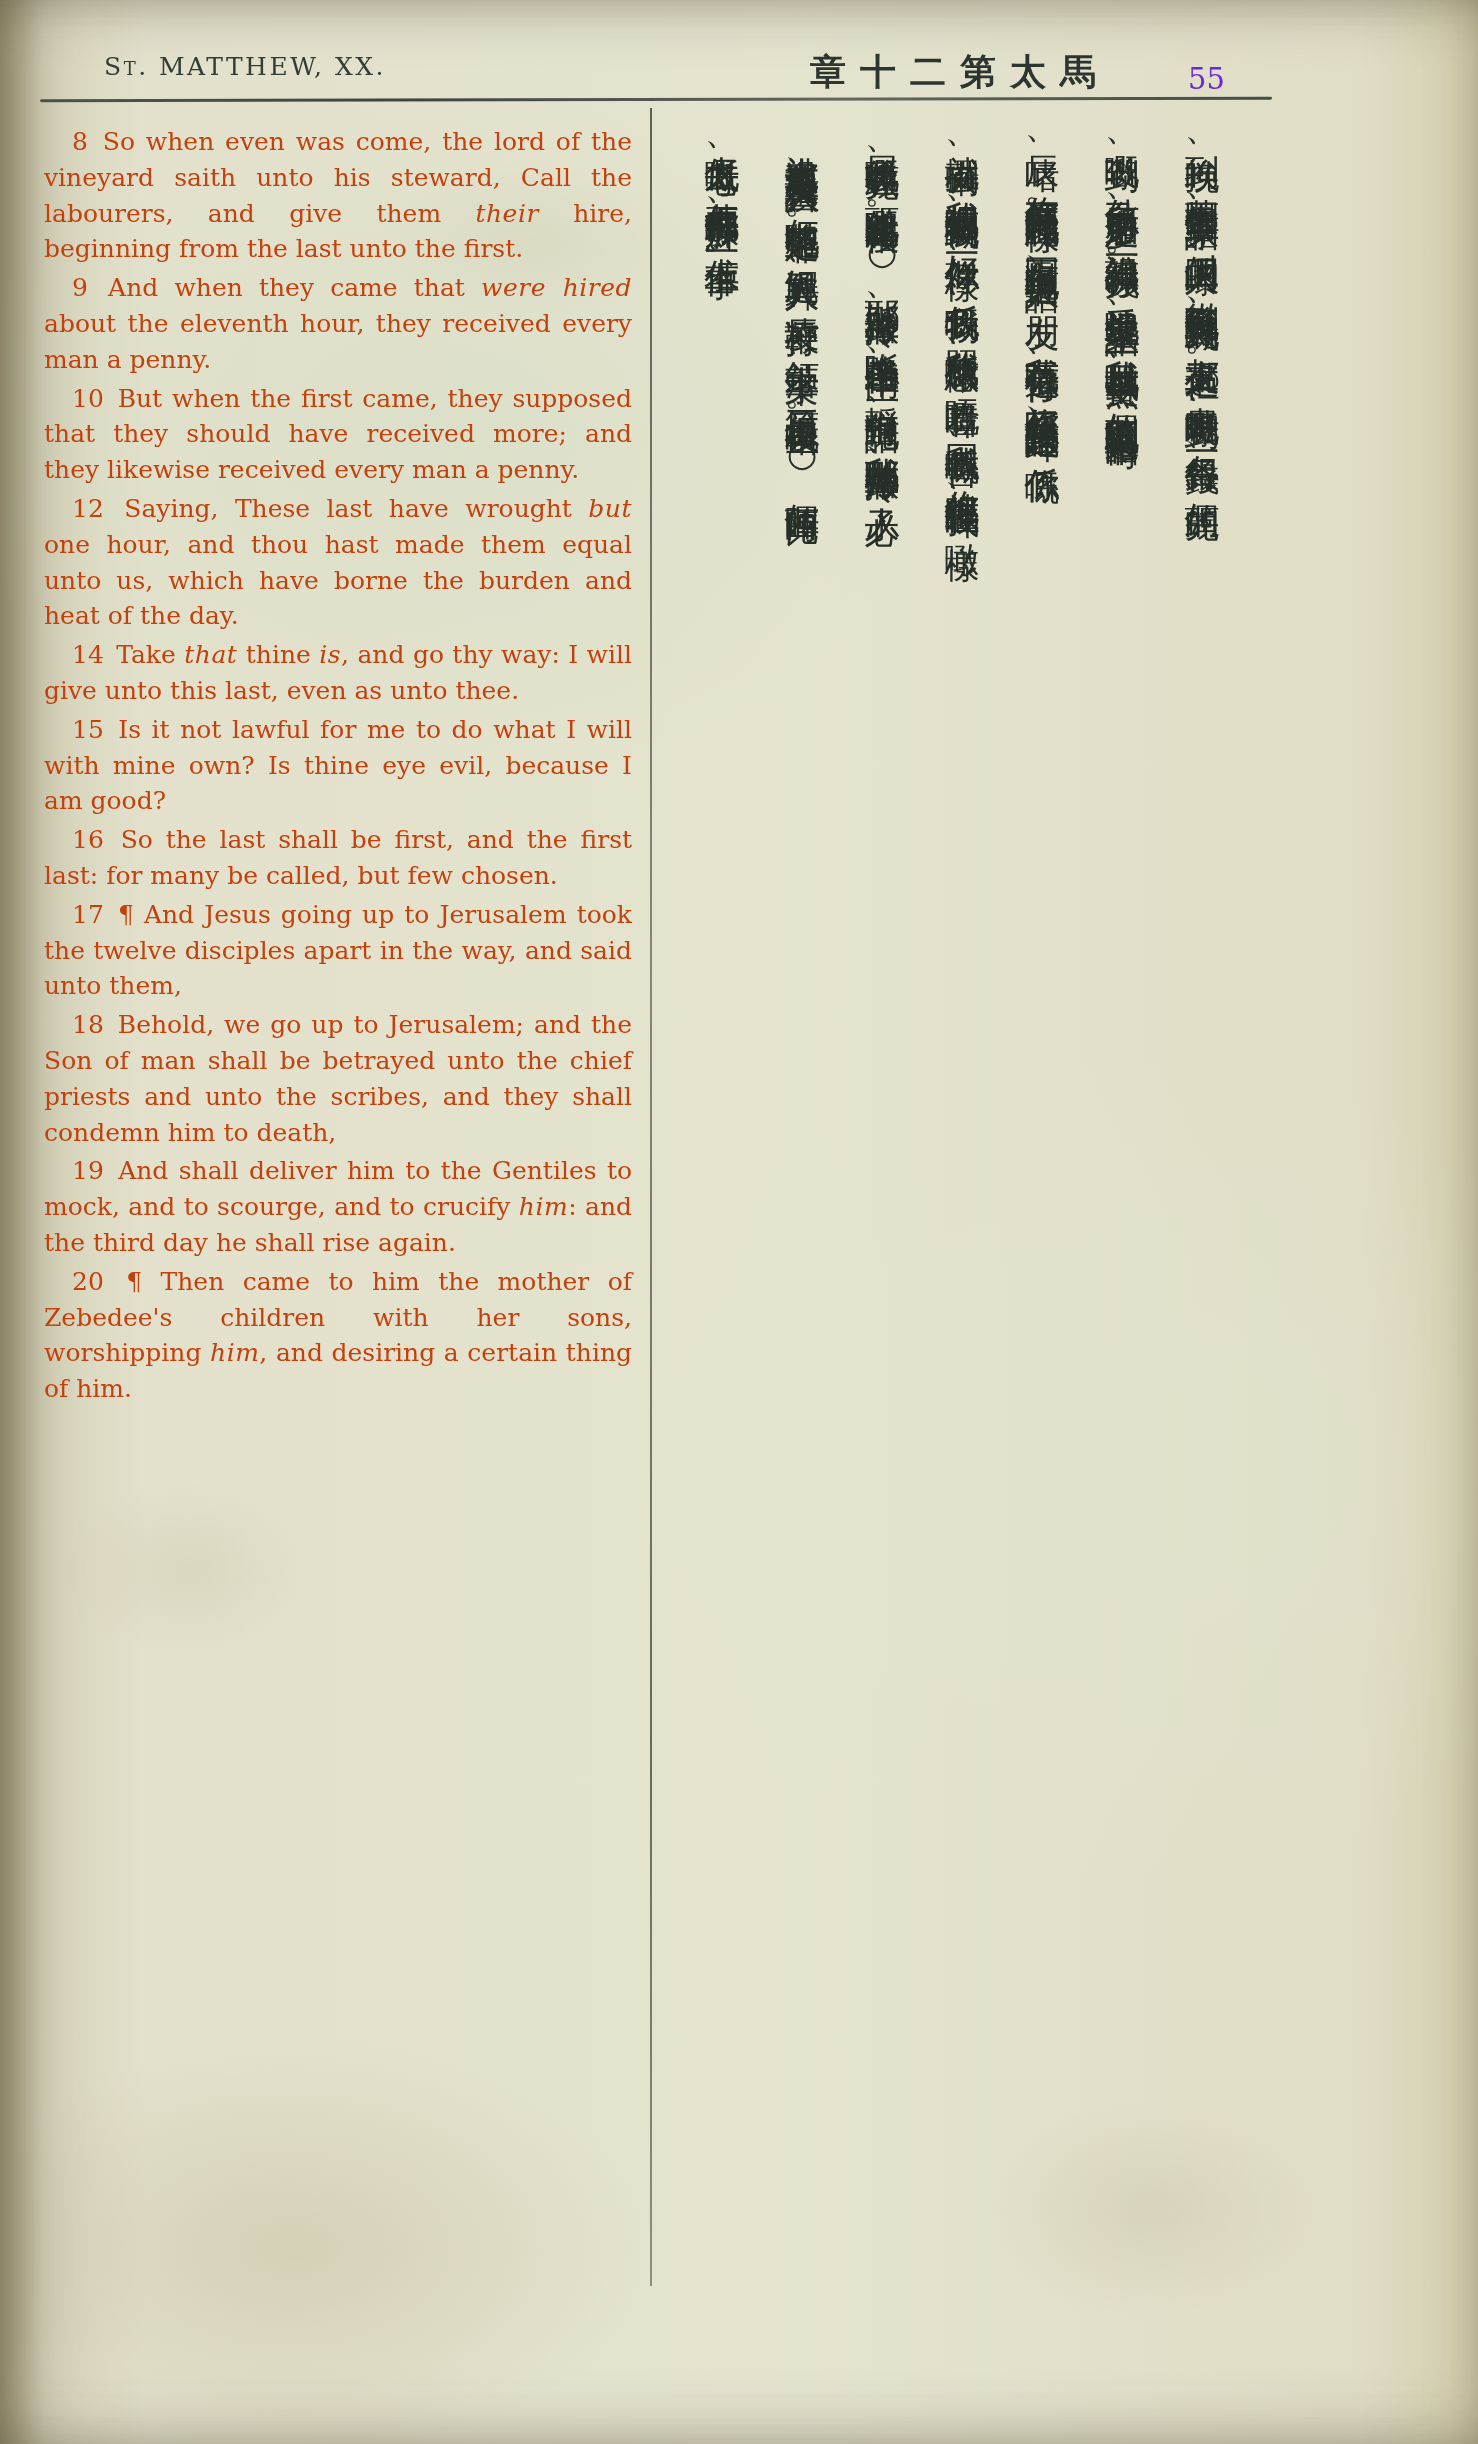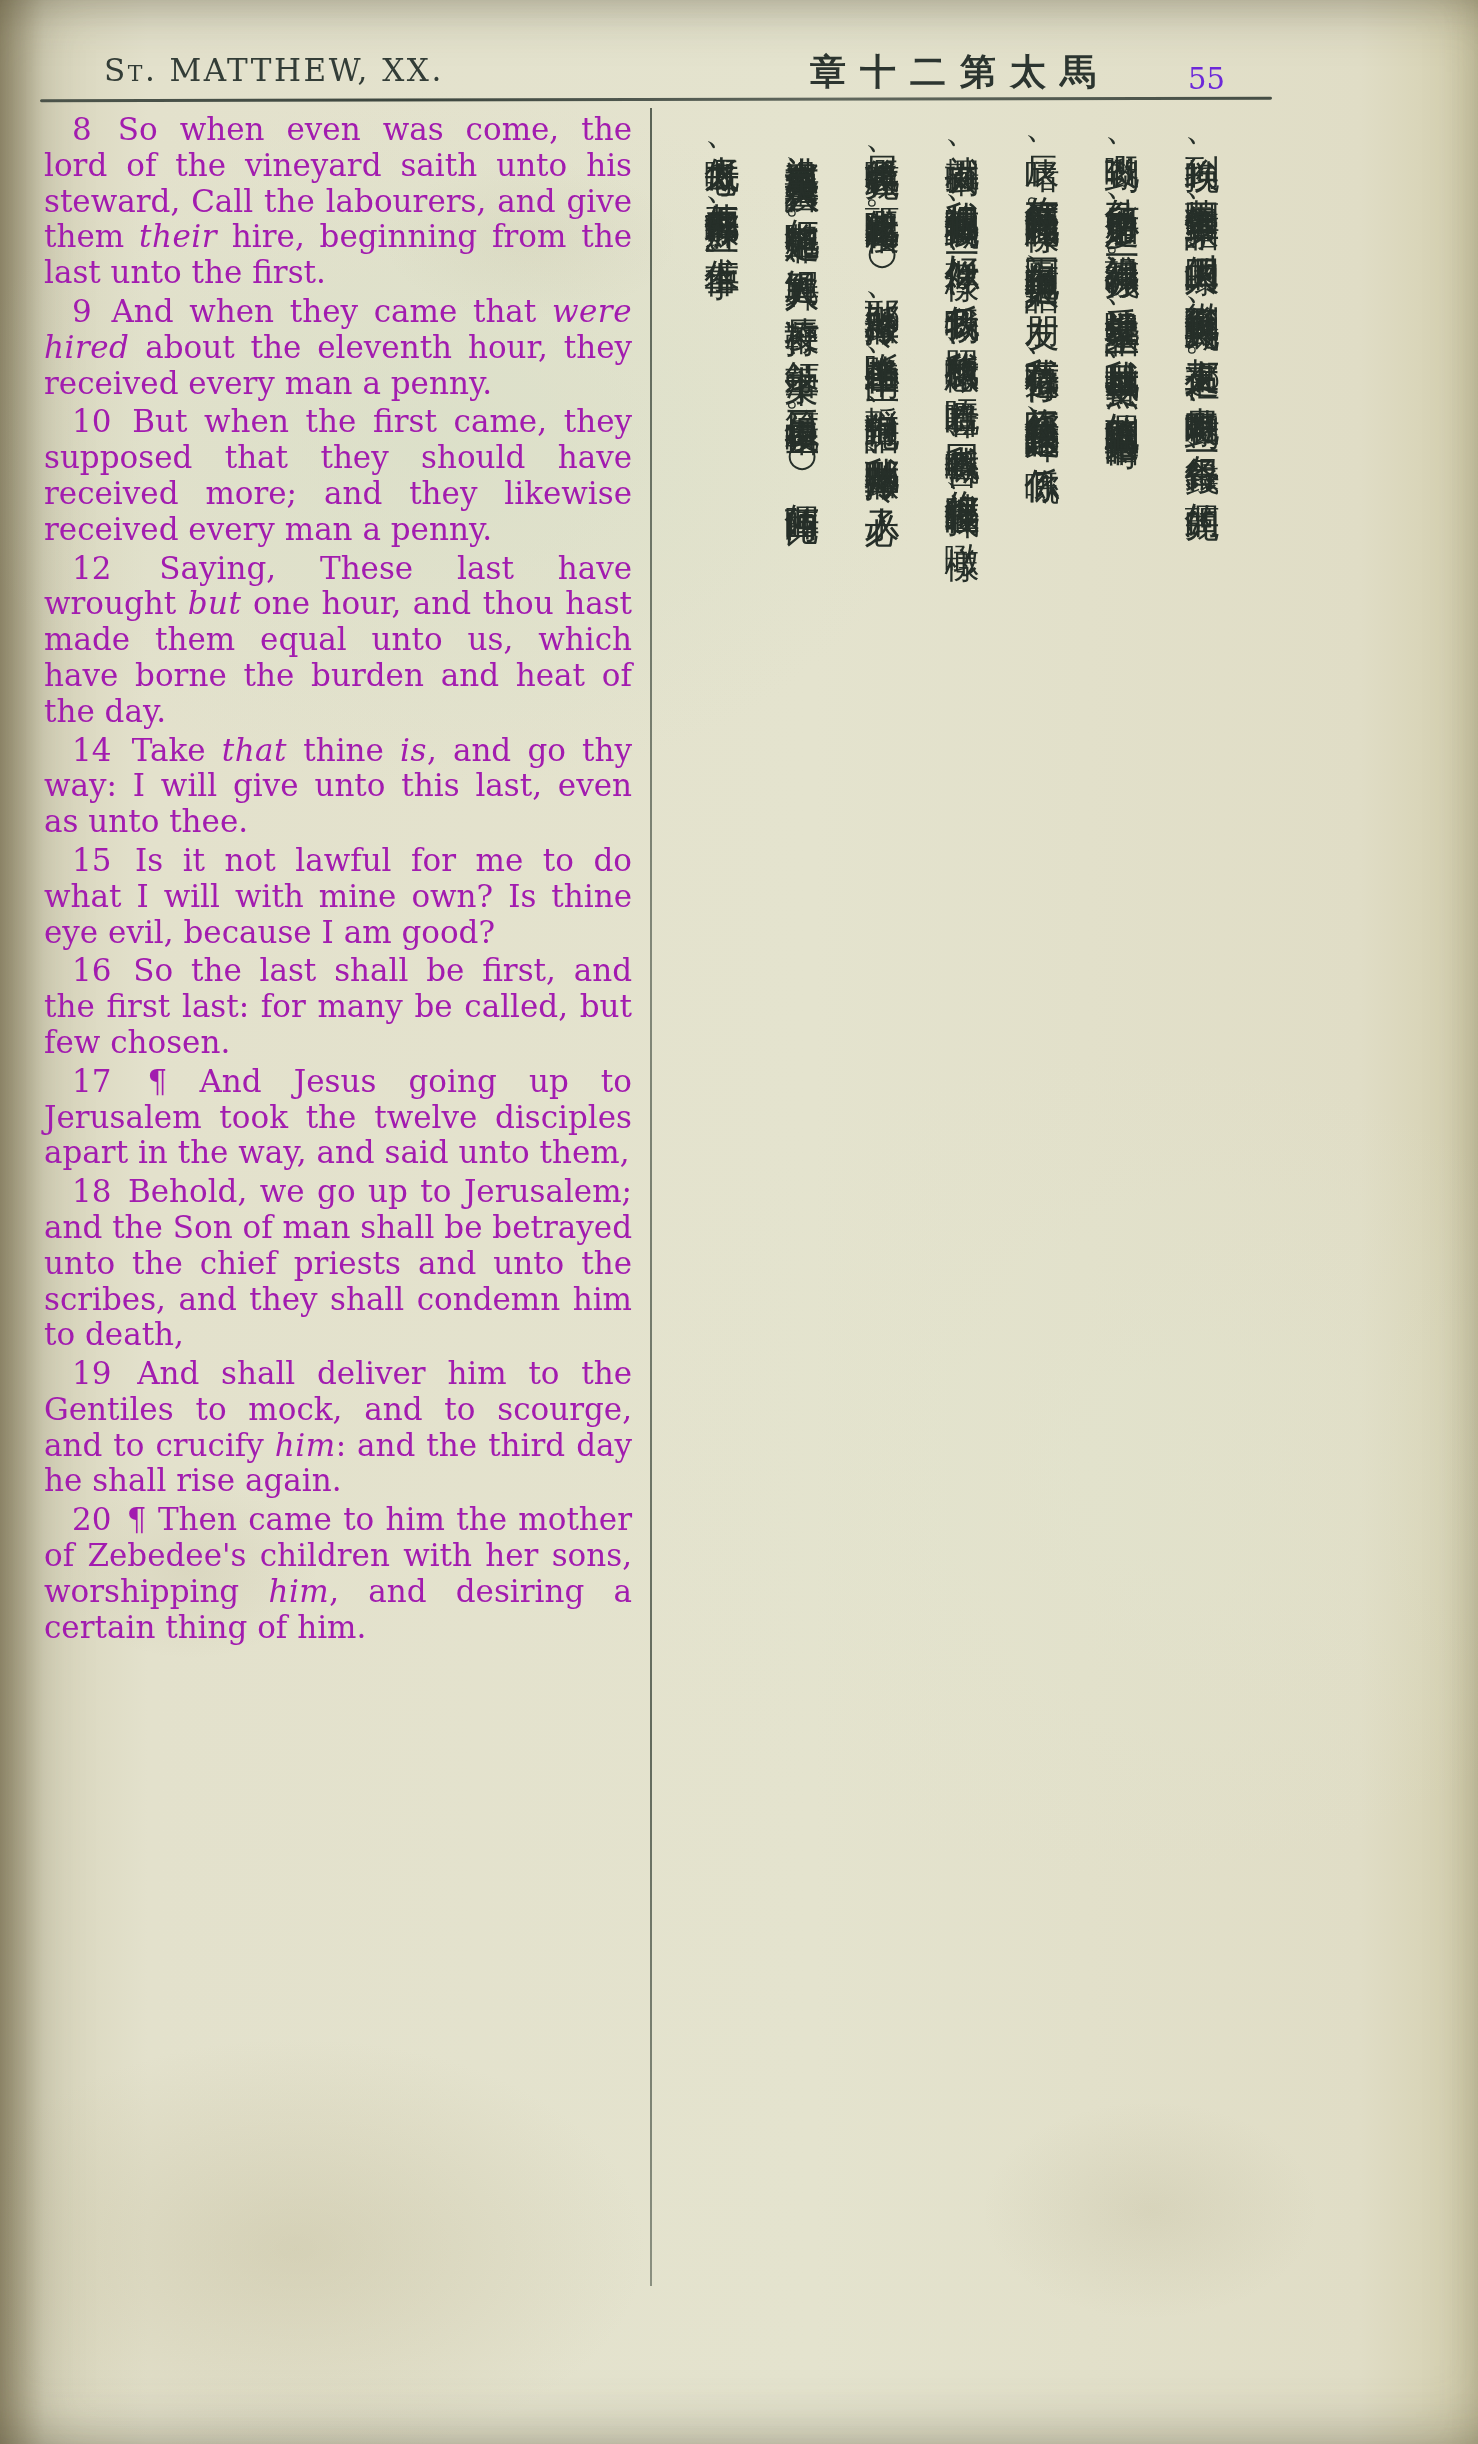--- a/index.html
+++ b/index.html
@@ -26,21 +26,21 @@
     color: #343e38;
   }
 
   .page { position: absolute; inset: 0; }
 
   
   .header-left-title {
     position: absolute;
     left: 104px;
     top: 52px;
-    font-size: 31px;
+    font-size: 25px;
     letter-spacing: 2.5px;
     font-variant: small-caps;
     color: #333d37;
   }
   .header-right-title {
     position: absolute;
     left: 810px;
     top: 48px;
     font-size: 36px;
     letter-spacing: 14px;
@@ -73,26 +73,26 @@
     top: 108px;
     width: 2px;
     height: 2178px;
     background: linear-gradient(180deg, rgba(66,76,64,0.85), rgba(66,76,64,0.6) 40%, rgba(66,76,64,0.8) 75%, rgba(66,76,64,0.55));
   }
 
   
   .english-column {
     position: absolute;
     left: 44px;
-    top: 112px;
+    top: 124px;
     width: 588px;
-    font-size: 31px;
+    font-size: 25px;
     line-height: 35.8px;
     text-align: justify;
-    color: #a21caf;
+    color: #c2410c;
   }
   .verse {
     margin: 0 0 3px 0;
     text-indent: 28px;
   }
   .verse i { letter-spacing: 0.5px; }
   .vnum { padding-right: 4px; }
 
   
   .chinese-area {

